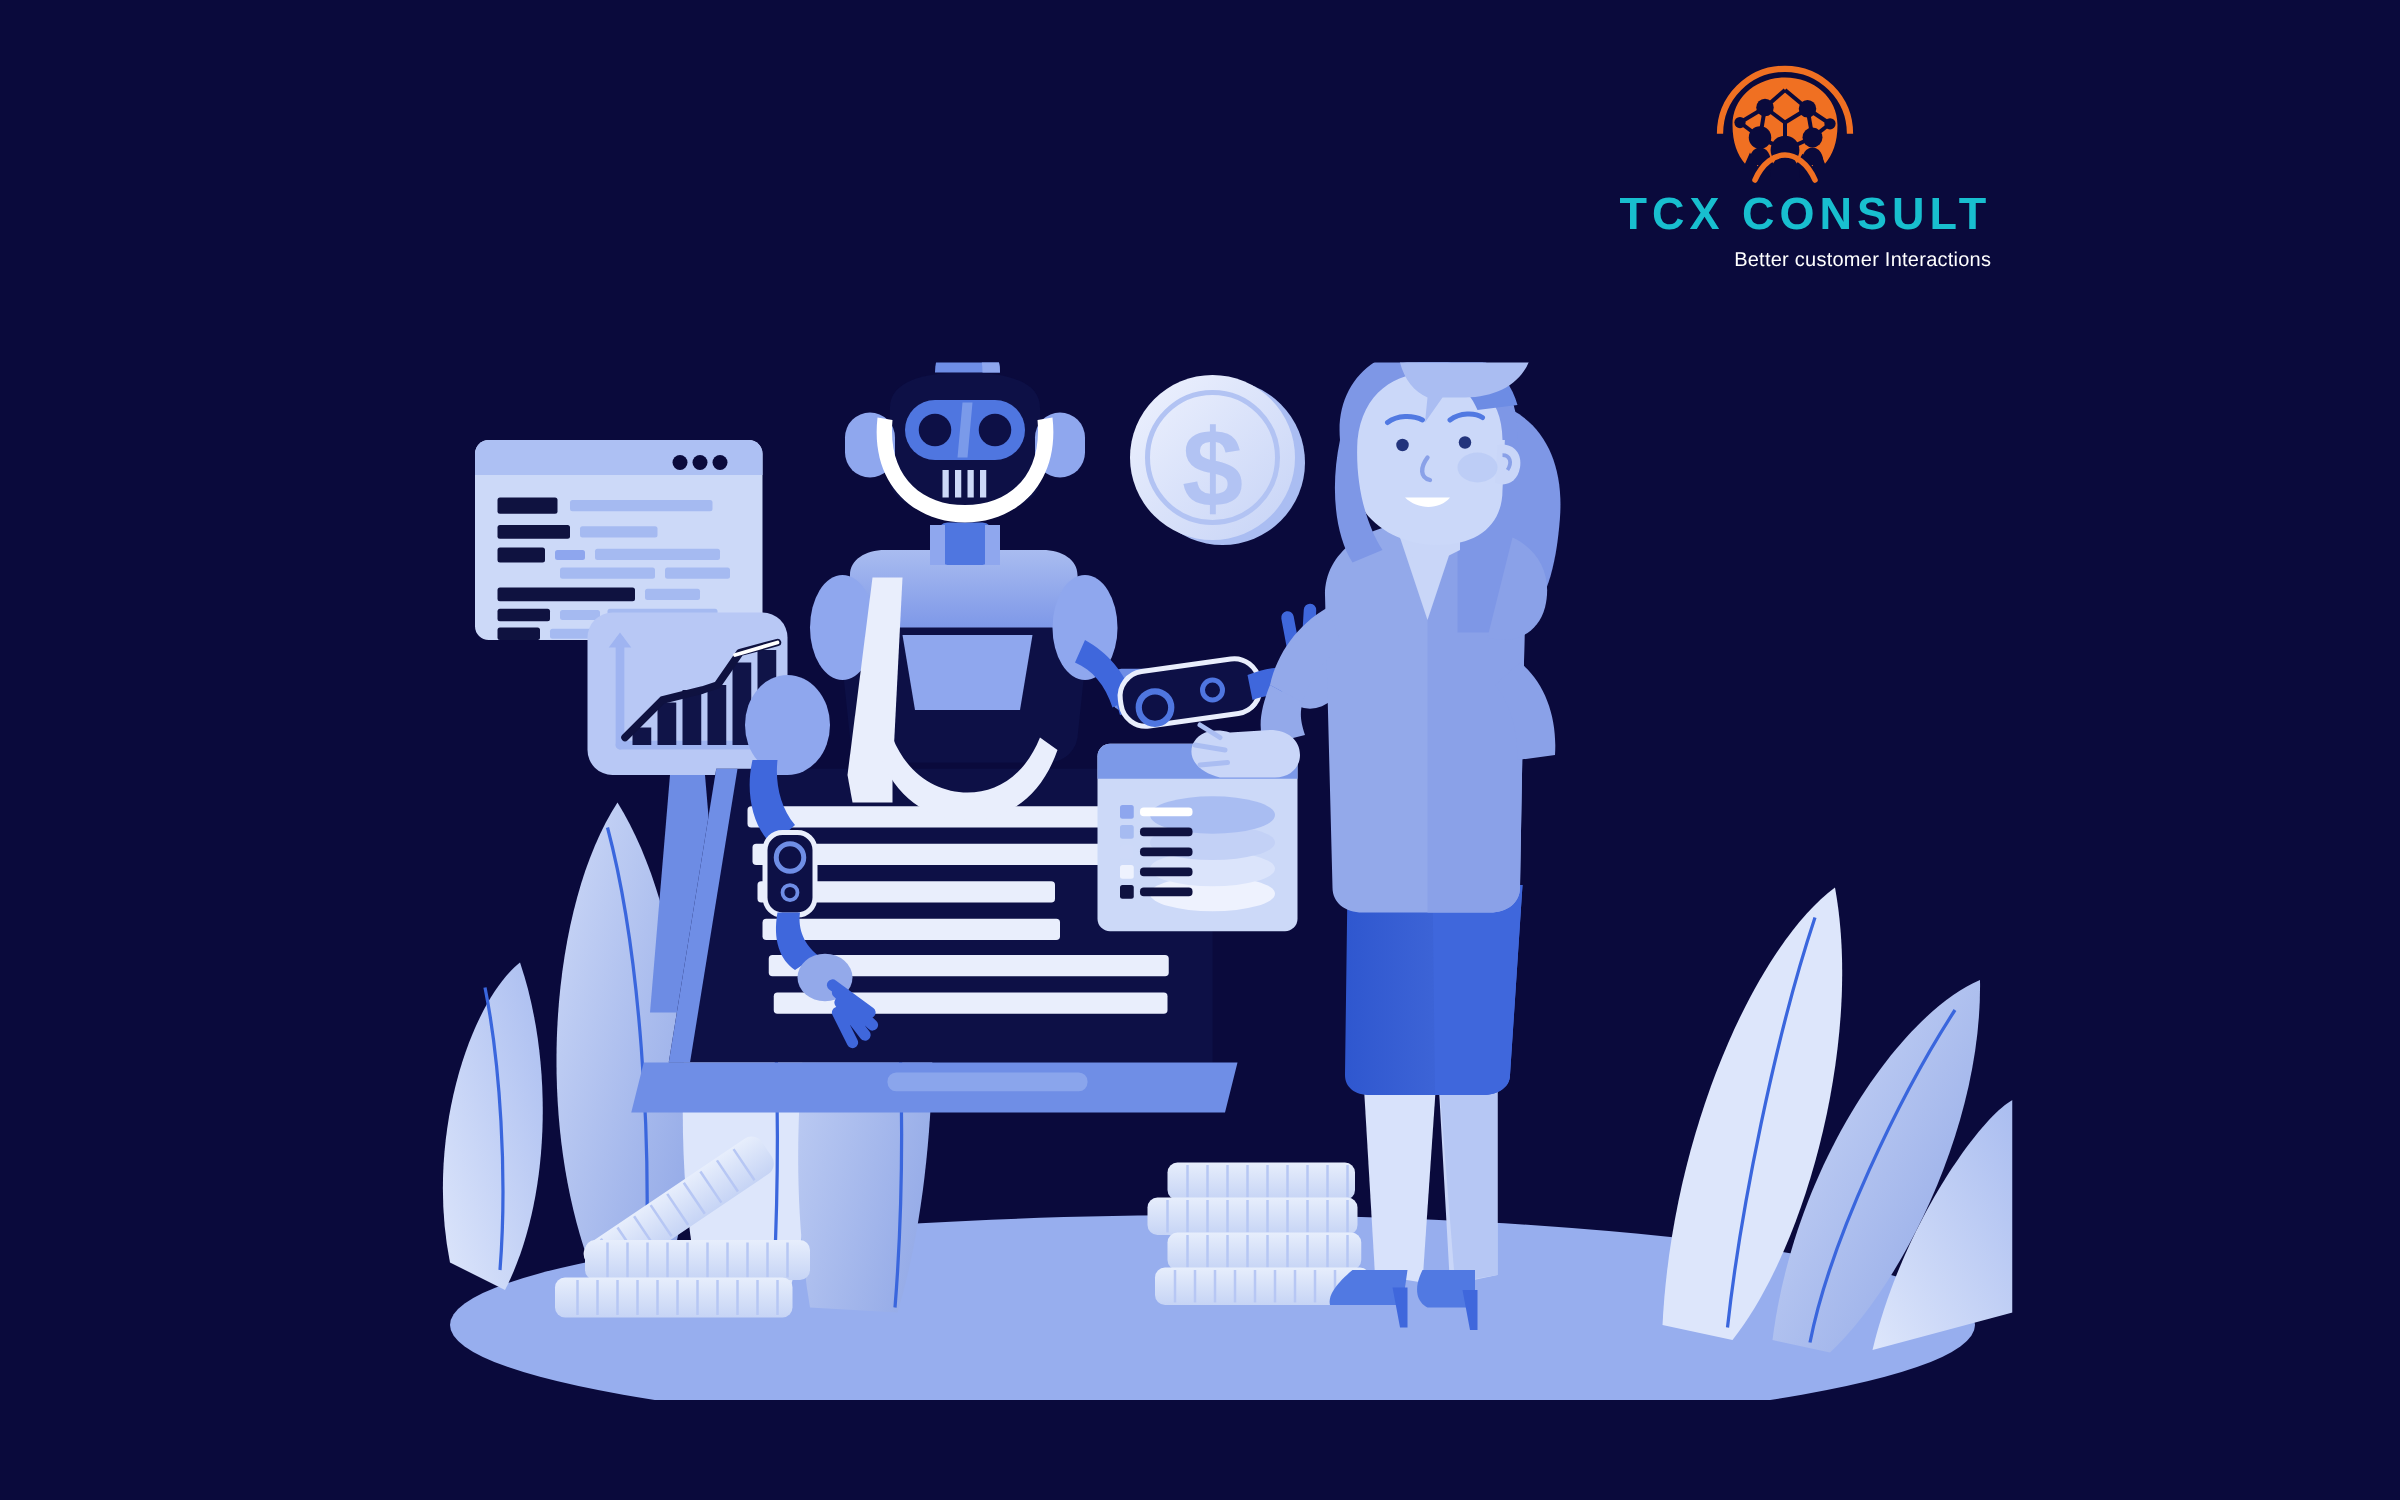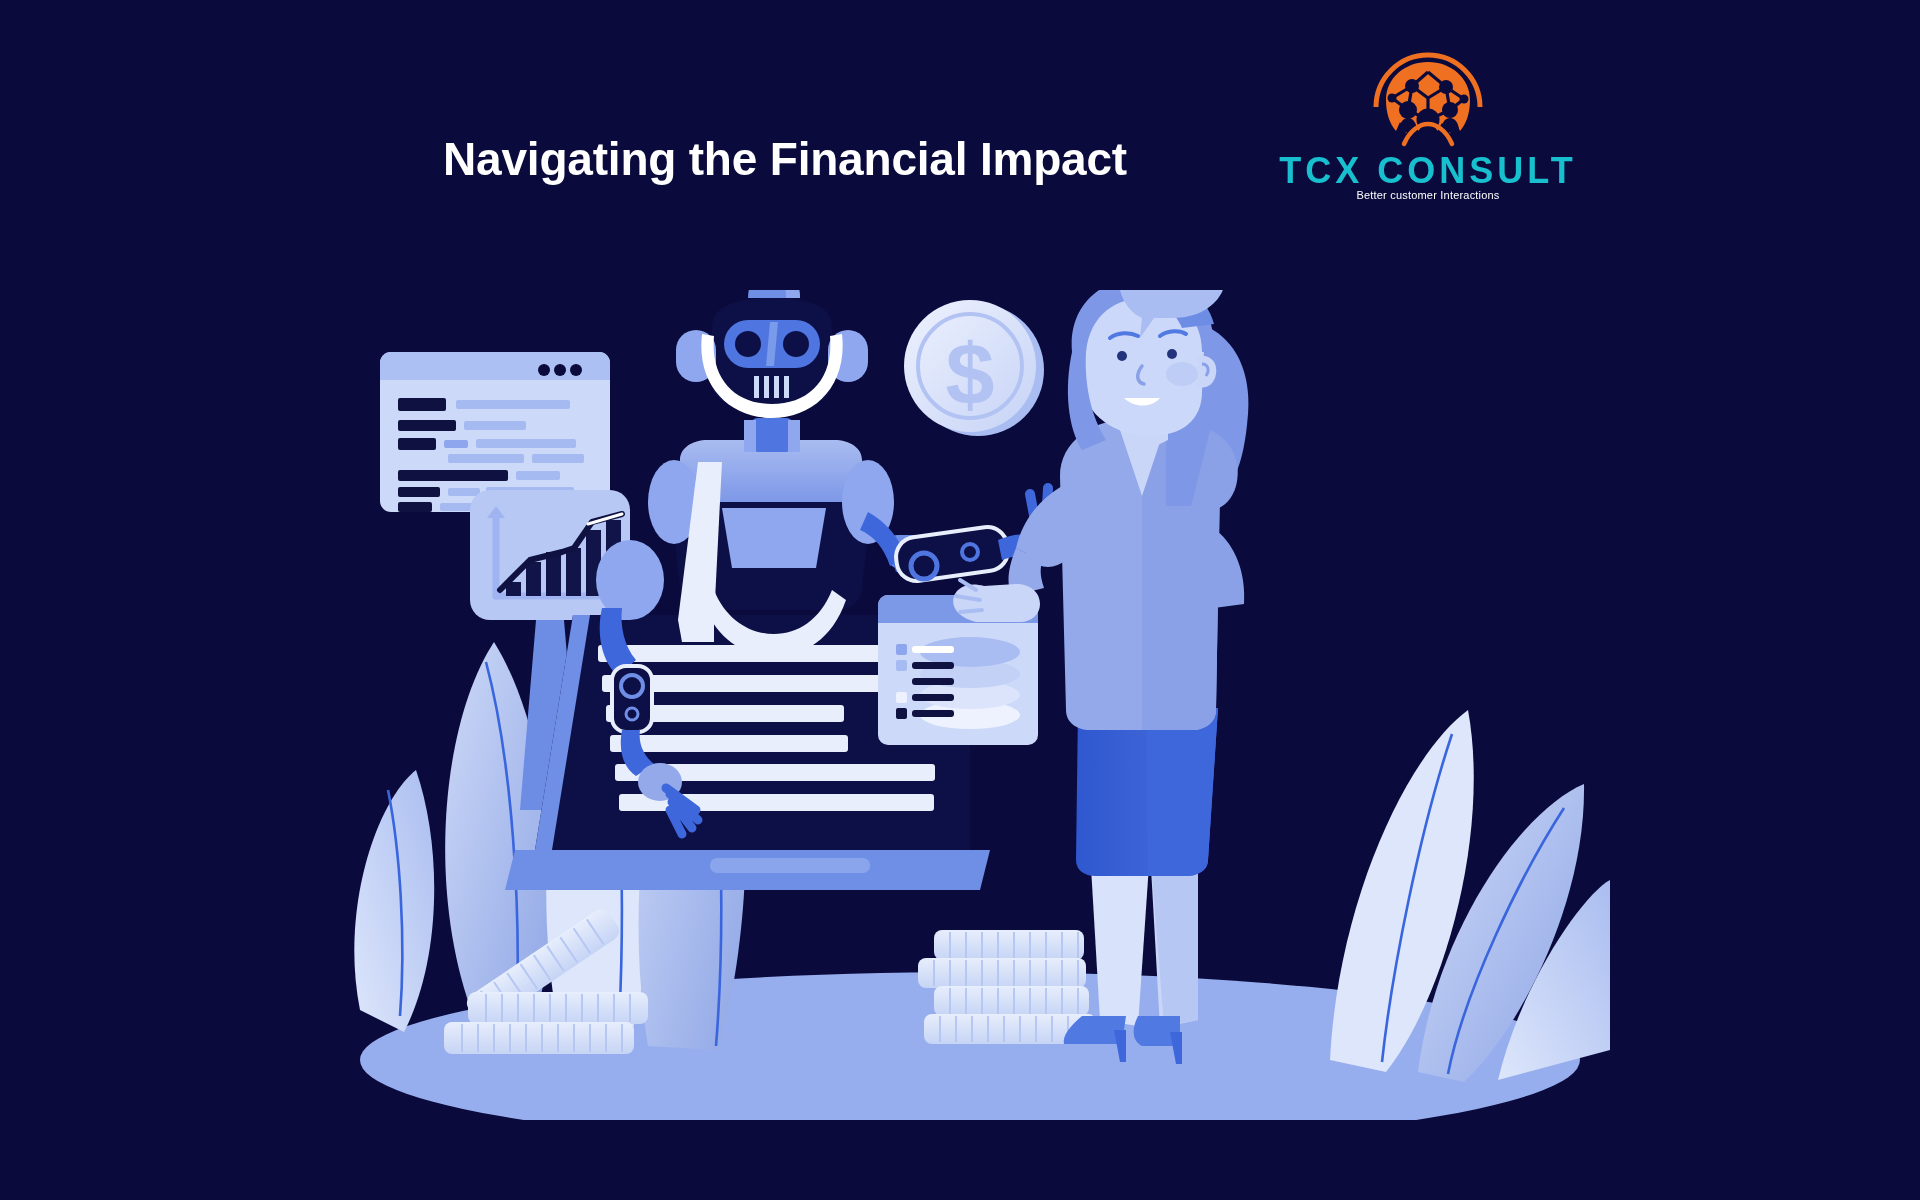--- a/index.html
+++ b/index.html
@@ -26,57 +26,57 @@
     line-height:1.28;
     letter-spacing:-0.2px;
     white-space:nowrap;
   }
 
   
   .logo-block{
     position:absolute;
     left:1263px; top:52px;
     width:330px;
-    text-align:center;
+    text-align:right;
     z-index:40;
   }
   .logo-mark{ width:120px; height:105px; margin:0 auto; display:block; }
   .logo-word{
     color:#18bfcf;
     font-size:36px;
     font-weight:bold;
     letter-spacing:4px;
     line-height:1;
     margin-top:-4px;
     white-space:nowrap;
   }
   .logo-tagline{
     color:#ffffff;
-    font-size:11px;
+    font-size:16px;
     font-weight:normal;
     letter-spacing:0.2px;
+    margin-top:11px;
     white-space:nowrap;
   }
 
   
   .illus{
     position:absolute;
     left:330px; top:290px;
     width:1280px; height:830px;
     z-index:10;
   }
   .illus svg{ width:100%; height:100%; display:block; }
 </style>
 </head>
 <body style="background: rgb(10, 10, 60);">
 
 <div id="stage">
 
   <div class="title-block">
-    <div class="title-line">Navigating the Financial Impact</div>
   </div>
 
   <div class="logo-block">
     <svg class="logo-mark" viewBox="0 0 120 105">
 
       <path d="M7 55 A53 53 0 0 1 113 55 L113 57 A53 53 0 0 1 7 57 Z" fill="none"></path>
       <path d="M60 3 A52 52 0 0 0 8 55" fill="none" stroke="#f07022" stroke-width="5"></path>
       <path d="M60 3 A52 52 0 0 1 112 55" fill="none" stroke="#f07022" stroke-width="5"></path>
 
       <path d="M18 48 C18 26 37 10 60 10 C83 10 102 26 102 48

